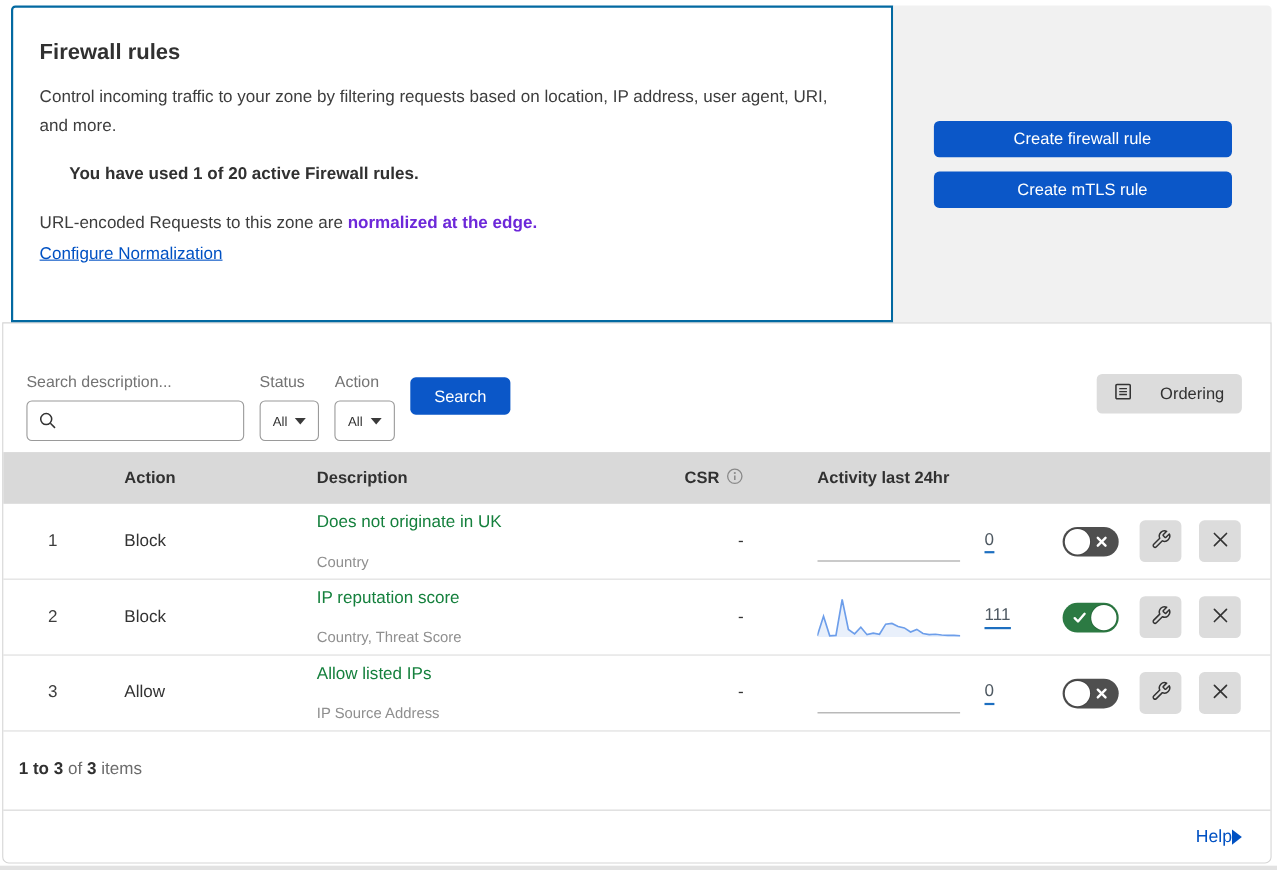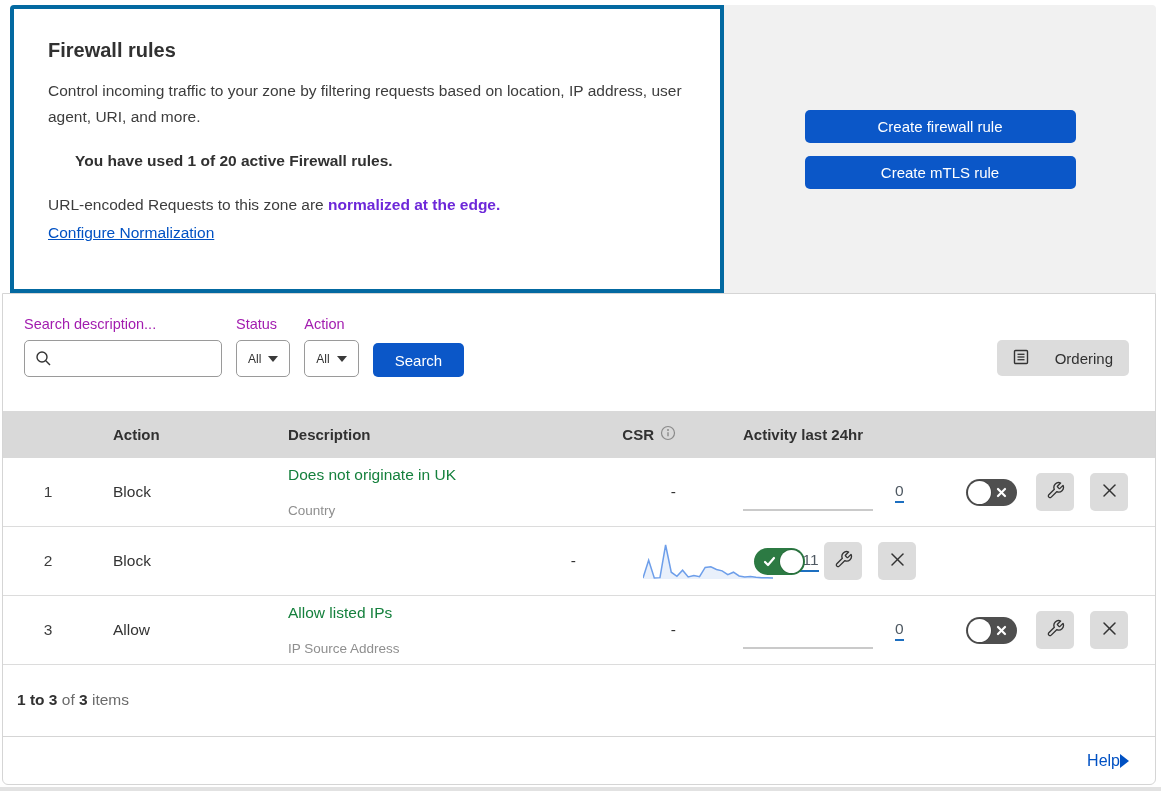--- a/index.html
+++ b/index.html
@@ -1,42 +1,42 @@
 <!DOCTYPE html>
 <html><head>
 <meta charset="utf-8">
 <style>
   * { margin:0; padding:0; box-sizing:border-box; }
   html,body { width:1161px; height:791px; background:#fff;
     font-family:"Liberation Sans", sans-serif; color:#333; overflow:hidden; }
 
   
   .top-row { display:flex; margin:5px 5px 0 10px; height:288px; }
-  .intro-card { width:714px; background:#fff; border:4px solid #0369a1;
-    border-radius:4px 0 0 0; padding:30px 34px; }
+  .intro-card { width:802px; background:#fff; border:2px solid #0369a1;
+    border-radius:4px 0 0 0; padding:30px 24px; }
   .intro-title { font-size:20px; font-weight:700; color:#313131; margin-bottom:16px; }
   .intro-desc { font-size:15.5px; color:#3d3d3d; line-height:1.68; max-width:720px; margin-bottom:22px; }
   .intro-usage { font-size:15.5px; font-weight:700; color:#313131; margin-bottom:26px;margin-left:27px; }
   .intro-norm { font-size:15.5px; color:#3d3d3d; margin-bottom:10px; }
   .intro-norm strong { color:#6d28d9; }
   .link { color:#0051c3; text-decoration:underline; cursor:pointer; font-size:15.5px; }
 
   .cta-panel { flex:1; background:#f1f1f1; border-radius:0 4px 0 0;
     display:flex; flex-direction:column; justify-content:center; align-items:center; gap:13px; }
   .btn-primary { width:271px; height:33px; background:#0b57c8; color:#fff; border:none;
     border-radius:5px; font-size:15px; font-family:inherit; cursor:pointer; }
 
   
   .main-card { margin:0 5px 0 2px; border:1px solid #d5d5d5; border-top:1px solid #d5d5d5;
     border-radius:0 0 6px 6px; background:#fff; height:492px; display:flex; flex-direction:column; }
 
   
   .filter-bar { height:117px; padding:22px 26px 0 21px; display:flex; align-items:flex-start; }
   .f-group { display:flex; flex-direction:column; margin-right:14px; }
-  .f-label { font-size:14.5px; color:#a21caf; margin-bottom:8px; }
+  .f-label { font-size:14.5px; color:#737373; margin-bottom:8px;margin-top:24px; }
   .search-wrap { position:relative; }
   .search-input { width:198px; height:37px; border:1px solid #9a9a9a; border-radius:5px;
     padding:0 10px 0 36px; font-size:15px; font-family:inherit; color:#333; background:#fff; }
   .search-icon { position:absolute; left:11px; top:10px; }
   .select-box { height:37px; border:1px solid #9a9a9a; border-radius:5px; background:#fff;
     display:flex; align-items:center; gap:7px; padding:0 11px; font-size:12px; color:#313131; cursor:pointer; }
   .caret-down { width:0; height:0; border-left:5px solid transparent; border-right:5px solid transparent;
     border-top:6px solid #3a3a3a; }
   .btn-search { height:34px; padding:0 22px; margin-top:27px; background:#0b57c8; color:#fff;
     border:none; border-radius:5px; font-size:15px; font-family:inherit; cursor:pointer; }
@@ -211,20 +211,24 @@
                 <line x1="14" y1="3" x2="3" y2="14" stroke="#333" stroke-width="1.5" stroke-linecap="round"></line>
               </svg>
           </span>
         </button>
       </div>
     </div>
 
     <div class="tbl-row">
       <div class="c-num">2</div>
       <div class="c-action">Block</div>
+      <div class="c-desc">
+        <div class="desc-title">IP reputation score</div>
+        <div class="desc-sub">Country, Threat Score</div>
+      </div>
       <div class="c-csr">
           <span>-</span>
         </div>
       <div class="c-activity">
         <span class="spark">
             <svg width="130" height="44" viewBox="0 0 130 44">
               <polygon points="0,40 0,38.98 5.6521739130434785,21.299999999999997 11.304347826086957,38.98 16.956521739130434,38.64 22.608695652173914,6 28.26086956521739,33.2 33.91304347826087,37.28 39.56521739130435,31.16 45.21739130434783,37.96 50.869565217391305,36.6 56.52173913043478,37.62 62.173913043478265,28.439999999999998 67.82608695652173,27.759999999999998 73.47826086956522,30.479999999999997 79.1304347826087,31.84 84.78260869565217,35.58 90.43478260869566,33.2 96.08695652173913,36.94 101.73913043478261,37.96 107.3913043478261,37.62 113.04347826086956,38.3 118.69565217391303,38.64 124.34782608695653,38.64 130,38.98 130,40" fill="#e9f0fb"></polygon>
               <polyline points="0,38.98 5.6521739130434785,21.299999999999997 11.304347826086957,38.98 16.956521739130434,38.64 22.608695652173914,6 28.26086956521739,33.2 33.91304347826087,37.28 39.56521739130435,31.16 45.21739130434783,37.96 50.869565217391305,36.6 56.52173913043478,37.62 62.173913043478265,28.439999999999998 67.82608695652173,27.759999999999998 73.47826086956522,30.479999999999997 79.1304347826087,31.84 84.78260869565217,35.58 90.43478260869566,33.2 96.08695652173913,36.94 101.73913043478261,37.96 107.3913043478261,37.62 113.04347826086956,38.3 118.69565217391303,38.64 124.34782608695653,38.64 130,38.98" fill="none" stroke="#6d9eea" stroke-width="1.5"></polyline>
             </svg>
           </span>

